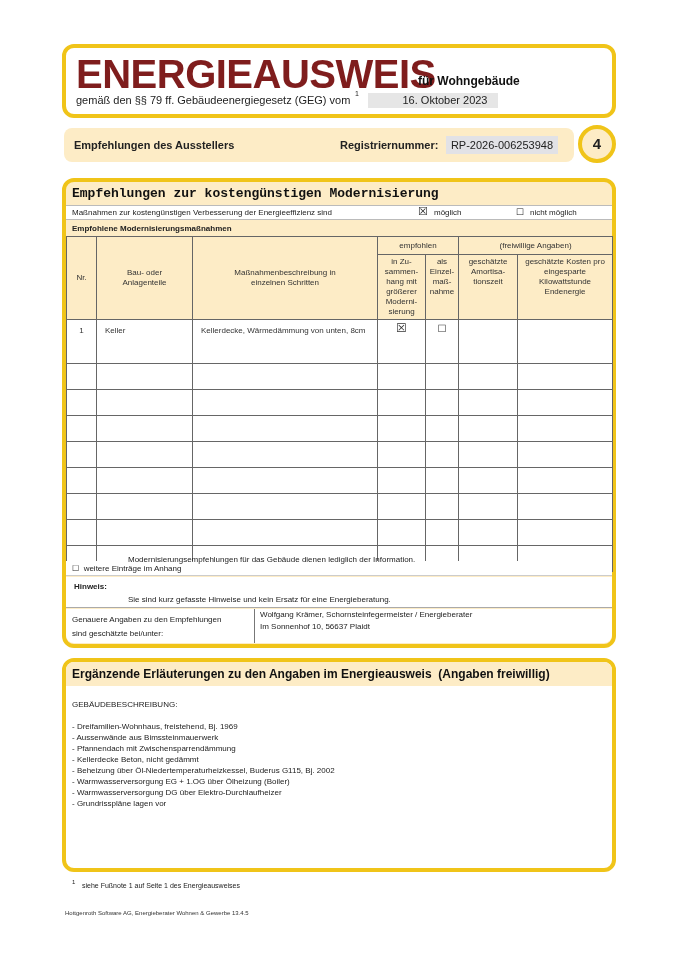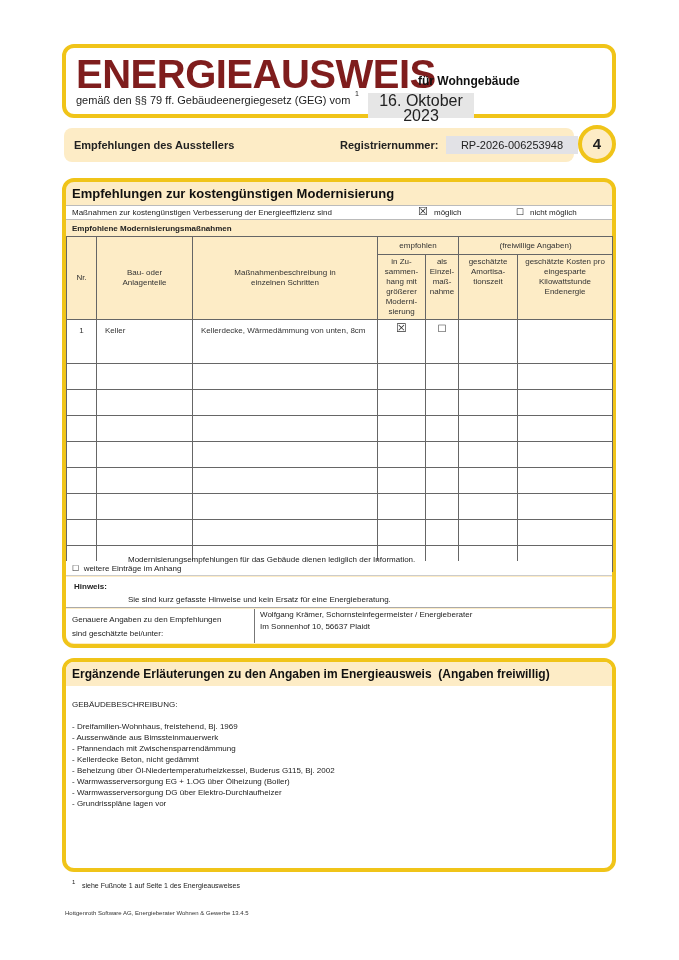--- a/index.html
+++ b/index.html
@@ -5,30 +5,30 @@
   html, body { margin:0; padding:0; background:#ffffff; }
   body { width:679px; height:960px; position:relative; font-family:"Liberation Sans", sans-serif; color:#222; overflow:hidden; }
   .abs { position:absolute; }
   .box { position:absolute; border:4px solid #f0c419; border-radius:12px; background:#fff; box-sizing:border-box; }
   
   #hdr { left:62px; top:44px; width:554px; height:74px; }
   #title { left:76px; top:52px; font-size:40px; font-weight:bold; letter-spacing:-0.5px; color:#7f1d1d; line-height:44px; }
   #subtitle-type { left:418px; top:74px; font-size:12px; font-weight:bold; color:#111; }
   #geg-line { left:76px; top:94px; font-size:11px; color:#222; }
   #geg-sup { left:355px; top:90px; font-size:7px; }
-  #date-field { left:368px; top:93px; width:106px; height:25px; background:#e6e6e6; font-size:16px; text-align:center; line-height:15px; }
+  #date-field { left:368px; top:93px; width:106px; height:15px; background:#e6e6e6; font-size:11px; text-align:center; line-height:15px;padding-left:24px; }
   
   #strip { left:64px; top:128px; width:510px; height:34px; background:#fdecc6; border-radius:8px; }
   #strip-label { left:74px; top:139px; font-size:11px; font-weight:bold; }
   #reg-label { left:340px; top:139px; font-size:11px; font-weight:bold; }
-  #reg-field { left:446px; top:136px; width:132px; height:18px; background:#e2e2e6; font-size:11px; text-align:center; line-height:18px; }
+  #reg-field { left:446px; top:136px; width:112px; height:18px; background:#e2e2e6; font-size:11px; text-align:center; line-height:18px; }
   #page-num { left:578px; top:125px; width:38px; height:38px; border:4px solid #f0c419; border-radius:50%; box-sizing:border-box; background:#fdecc6; font-size:15px; font-weight:bold; text-align:center; line-height:30px; }
   
   #modbox { left:62px; top:178px; width:554px; height:470px; background:#fdecc6; }
-  #mod-title { left:72px; top:186px; font-size:13px; font-weight:bold; color:#111; }
+  #mod-title { left:72px; top:186px; font-size:13px; font-weight:bold; color:#111;font-family:Liberation Mono, monospace; }
   #mod-row1 { left:66px; top:205px; width:546px; height:15px; background:#fff; border-top:1px solid #bbb; border-bottom:1px solid #bbb; box-sizing:border-box; }
   .small { font-size:8px; color:#222; }
   #mod-row1-text { left:72px; top:208px; }
   #chk-possible { left:418px; top:206px; font-size:11px; line-height:11px; }
   #lbl-possible { left:434px; top:208px; }
   #chk-notpossible { left:516px; top:207px; font-size:9px; }
   #lbl-notpossible { left:530px; top:208px; }
   #rec-label { left:72px; top:224px; font-size:8px; font-weight:bold; }
   
   #tbl { left:66px; top:236px; width:546px; }

